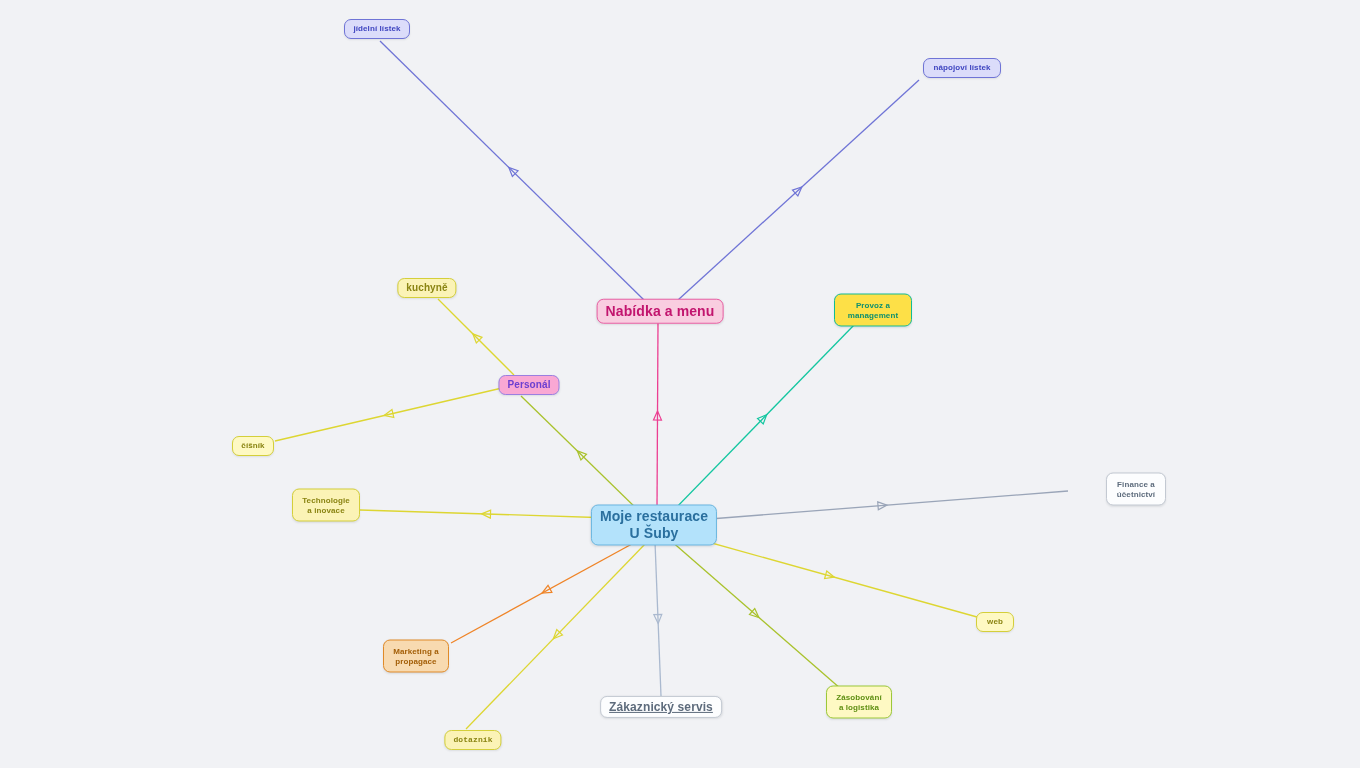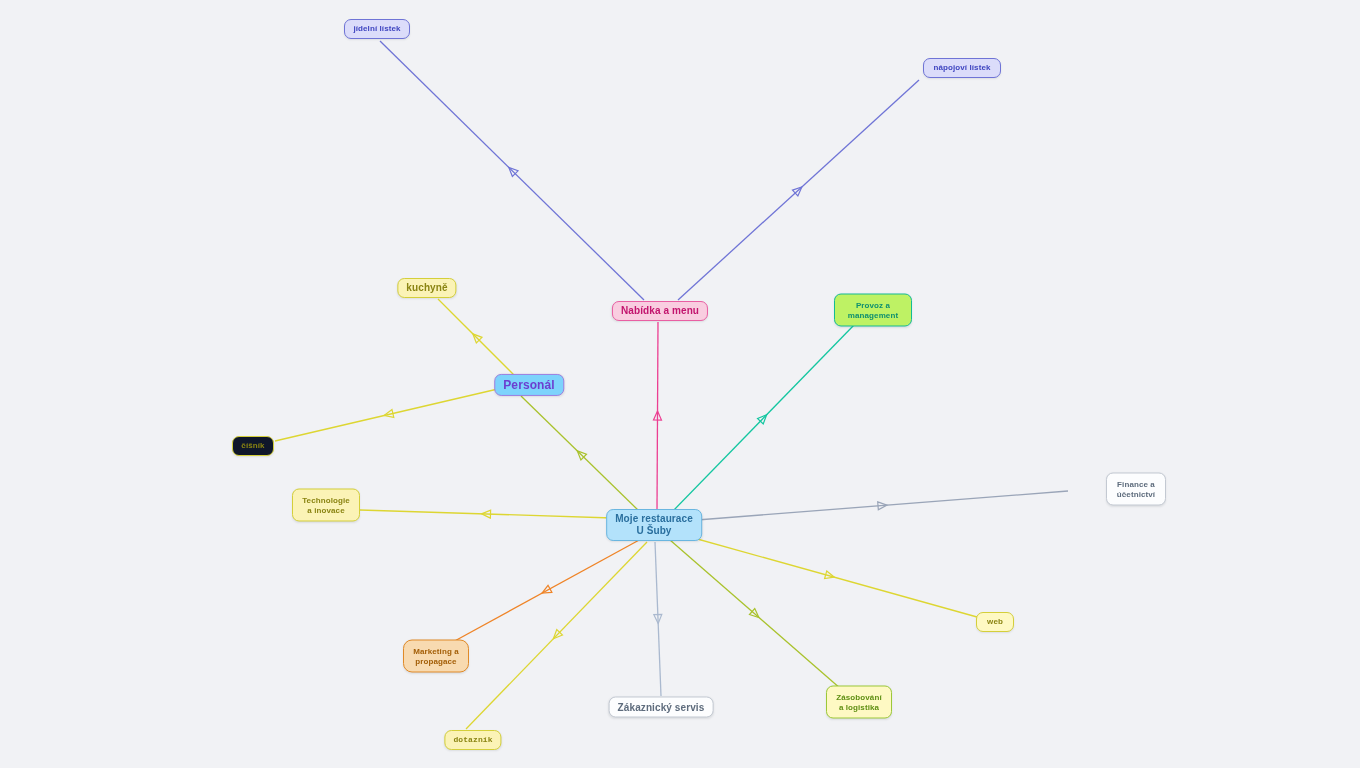--- a/index.html
+++ b/index.html
@@ -101,34 +101,34 @@
       </g>
       <g>
         <line x1="670" y1="540" x2="841" y2="689" stroke="#a9c22c" stroke-width="1.3"></line>
         <path d="M -4.5 -4 L 4.5 0 L -4.5 4 Z" fill="none" stroke="#a9c22c" stroke-width="1.2" stroke-linejoin="miter" transform="translate(755.5,614.5) rotate(41.06710372776946)"></path>
       </g>
       <g>
         <line x1="683" y1="535" x2="977" y2="617" stroke="#ddd632" stroke-width="1.3"></line>
         <path d="M -4.5 -4 L 4.5 0 L -4.5 4 Z" fill="none" stroke="#ddd632" stroke-width="1.2" stroke-linejoin="miter" transform="translate(830,576) rotate(15.584401166904446)"></path>
       </g>
     </svg>
-<div class="node" style="left: 654px; top: 525px; min-width: 84px; min-height: 32px; background: rgb(179, 226, 251); border-color: rgb(106, 182, 224); color: rgb(42, 111, 158); font-size: 10px;"><span>Moje restaurace
+<div class="node" style="left: 654px; top: 525px; min-width: 84px; min-height: 32px; background: rgb(179, 226, 251); border-color: rgb(106, 182, 224); color: rgb(42, 111, 158); font-size: 14px;"><span>Moje restaurace
 U Šuby</span></div>
-    <div class="node" style="left: 660px; top: 311px; min-width: 86px; min-height: 20px; background: rgb(249, 205, 224); border-color: rgb(233, 95, 163); color: rgb(194, 21, 110); font-size: 10px;"><span>Nabídka a menu</span></div>
+    <div class="node" style="left: 660px; top: 311px; min-width: 86px; min-height: 20px; background: rgb(249, 205, 224); border-color: rgb(233, 95, 163); color: rgb(194, 21, 110); font-size: 14px;"><span>Nabídka a menu</span></div>
     <div class="node" style="left: 377px; top: 29px; min-width: 66px; min-height: 20px; background: rgb(219, 220, 250); border-color: rgb(111, 116, 214); color: rgb(63, 69, 192); font-size: 8px;"><span>jídelní lístek</span></div>
     <div class="node" style="left: 934px; top: 68px; min-width: 78px; min-height: 20px; background: rgb(219, 220, 250); border-color: rgb(111, 116, 214); color: rgb(63, 69, 192); font-size: 8px; margin-left: 28px;"><span>nápojoví lístek</span></div>
-    <div class="node" style="left: 873px; top: 310px; min-width: 78px; min-height: 33px; background: #bef264; border-color: rgb(20, 187, 148); color: rgb(14, 143, 111); font-size: 8px;"><span>Provoz a
+    <div class="node" style="left: 873px; top: 310px; min-width: 78px; min-height: 33px; background: #fde047; border-color: rgb(20, 187, 148); color: rgb(14, 143, 111); font-size: 8px;"><span>Provoz a
 management</span></div>
-    <div class="node" style="left: 529px; top: 385px; min-width: 58px; min-height: 20px; background: #7dd3fc; border-color: rgb(155, 127, 224); color: rgb(108, 63, 208); font-size: 12px;"><span>Personál</span></div>
+    <div class="node" style="left: 529px; top: 385px; min-width: 58px; min-height: 20px; background: #f9a8d4; border-color: rgb(155, 127, 224); color: rgb(108, 63, 208); font-size: 10px;"><span>Personál</span></div>
     <div class="node" style="left: 427px; top: 288px; min-width: 54px; min-height: 20px; background: rgb(251, 243, 182); border-color: rgb(212, 207, 58); color: rgb(138, 132, 18); font-size: 10px; text-align: center;"><span>kuchyně</span></div>
-    <div class="node" style="left: 253px; top: 446px; min-width: 42px; min-height: 20px; background: #0f172a; border-color: rgb(212, 207, 58); color: rgb(138, 132, 18); font-size: 8px;"><span>číšník</span></div>
+    <div class="node" style="left: 253px; top: 446px; min-width: 42px; min-height: 20px; background: #fef9c3; border-color: rgb(212, 207, 58); color: rgb(138, 132, 18); font-size: 8px;"><span>číšník</span></div>
     <div class="node" style="left: 1136px; top: 489px; min-width: 60px; min-height: 33px; background: rgb(252, 253, 254); border-color: rgb(195, 201, 210); color: rgb(93, 107, 124); font-size: 8px;"><span>Finance a
 účetnictví</span></div>
     <div class="node" style="left: 326px; top: 505px; min-width: 68px; min-height: 33px; background: rgb(251, 243, 182); border-color: rgb(212, 207, 58); color: rgb(138, 132, 18); font-size: 8px; align-items: center;"><span>Technologie
 a inovace</span></div>
-    <div class="node" style="left: 436px; top: 656px; min-width: 66px; min-height: 33px; background: rgb(248, 218, 176); border-color: rgb(224, 138, 40); color: rgb(163, 94, 7); font-size: 8px; border-radius: 9px;"><span>Marketing a
+    <div class="node" style="left: 416px; top: 656px; min-width: 66px; min-height: 33px; background: rgb(248, 218, 176); border-color: rgb(224, 138, 40); color: rgb(163, 94, 7); font-size: 8px;"><span>Marketing a
 propagace</span></div>
     <div class="node" style="left: 473px; top: 740px; min-width: 52px; min-height: 20px; background: rgb(251, 243, 182); border-color: rgb(212, 207, 58); color: rgb(138, 132, 18); font-size: 8px; font-family: Liberation Mono, monospace;"><span>dotazník</span></div>
-    <div class="node" style="left: 661px; top: 707px; min-width: 96px; min-height: 21px; background: rgb(252, 253, 254); border-color: rgb(195, 201, 210); color: rgb(93, 107, 124); font-size: 10px;"><span>Zákaznický servis</span></div>
+    <div class="node" style="left: 661px; top: 707px; min-width: 96px; min-height: 21px; background: rgb(252, 253, 254); border-color: rgb(195, 201, 210); color: rgb(93, 107, 124); font-size: 12px; text-decoration: underline;"><span>Zákaznický servis</span></div>
     <div class="node" style="left: 859px; top: 702px; min-width: 66px; min-height: 33px; background: #fef9c3; border-color: rgb(156, 200, 56); color: rgb(95, 143, 18); font-size: 8px;"><span>Zásobování
 a logistika</span></div>
     <div class="node" style="left: 995px; top: 622px; min-width: 38px; min-height: 20px; background: #fef9c3; border-color: rgb(212, 207, 58); color: rgb(138, 132, 18); font-size: 8px;"><span>web</span></div>
   </div>
 
 </body></html>

